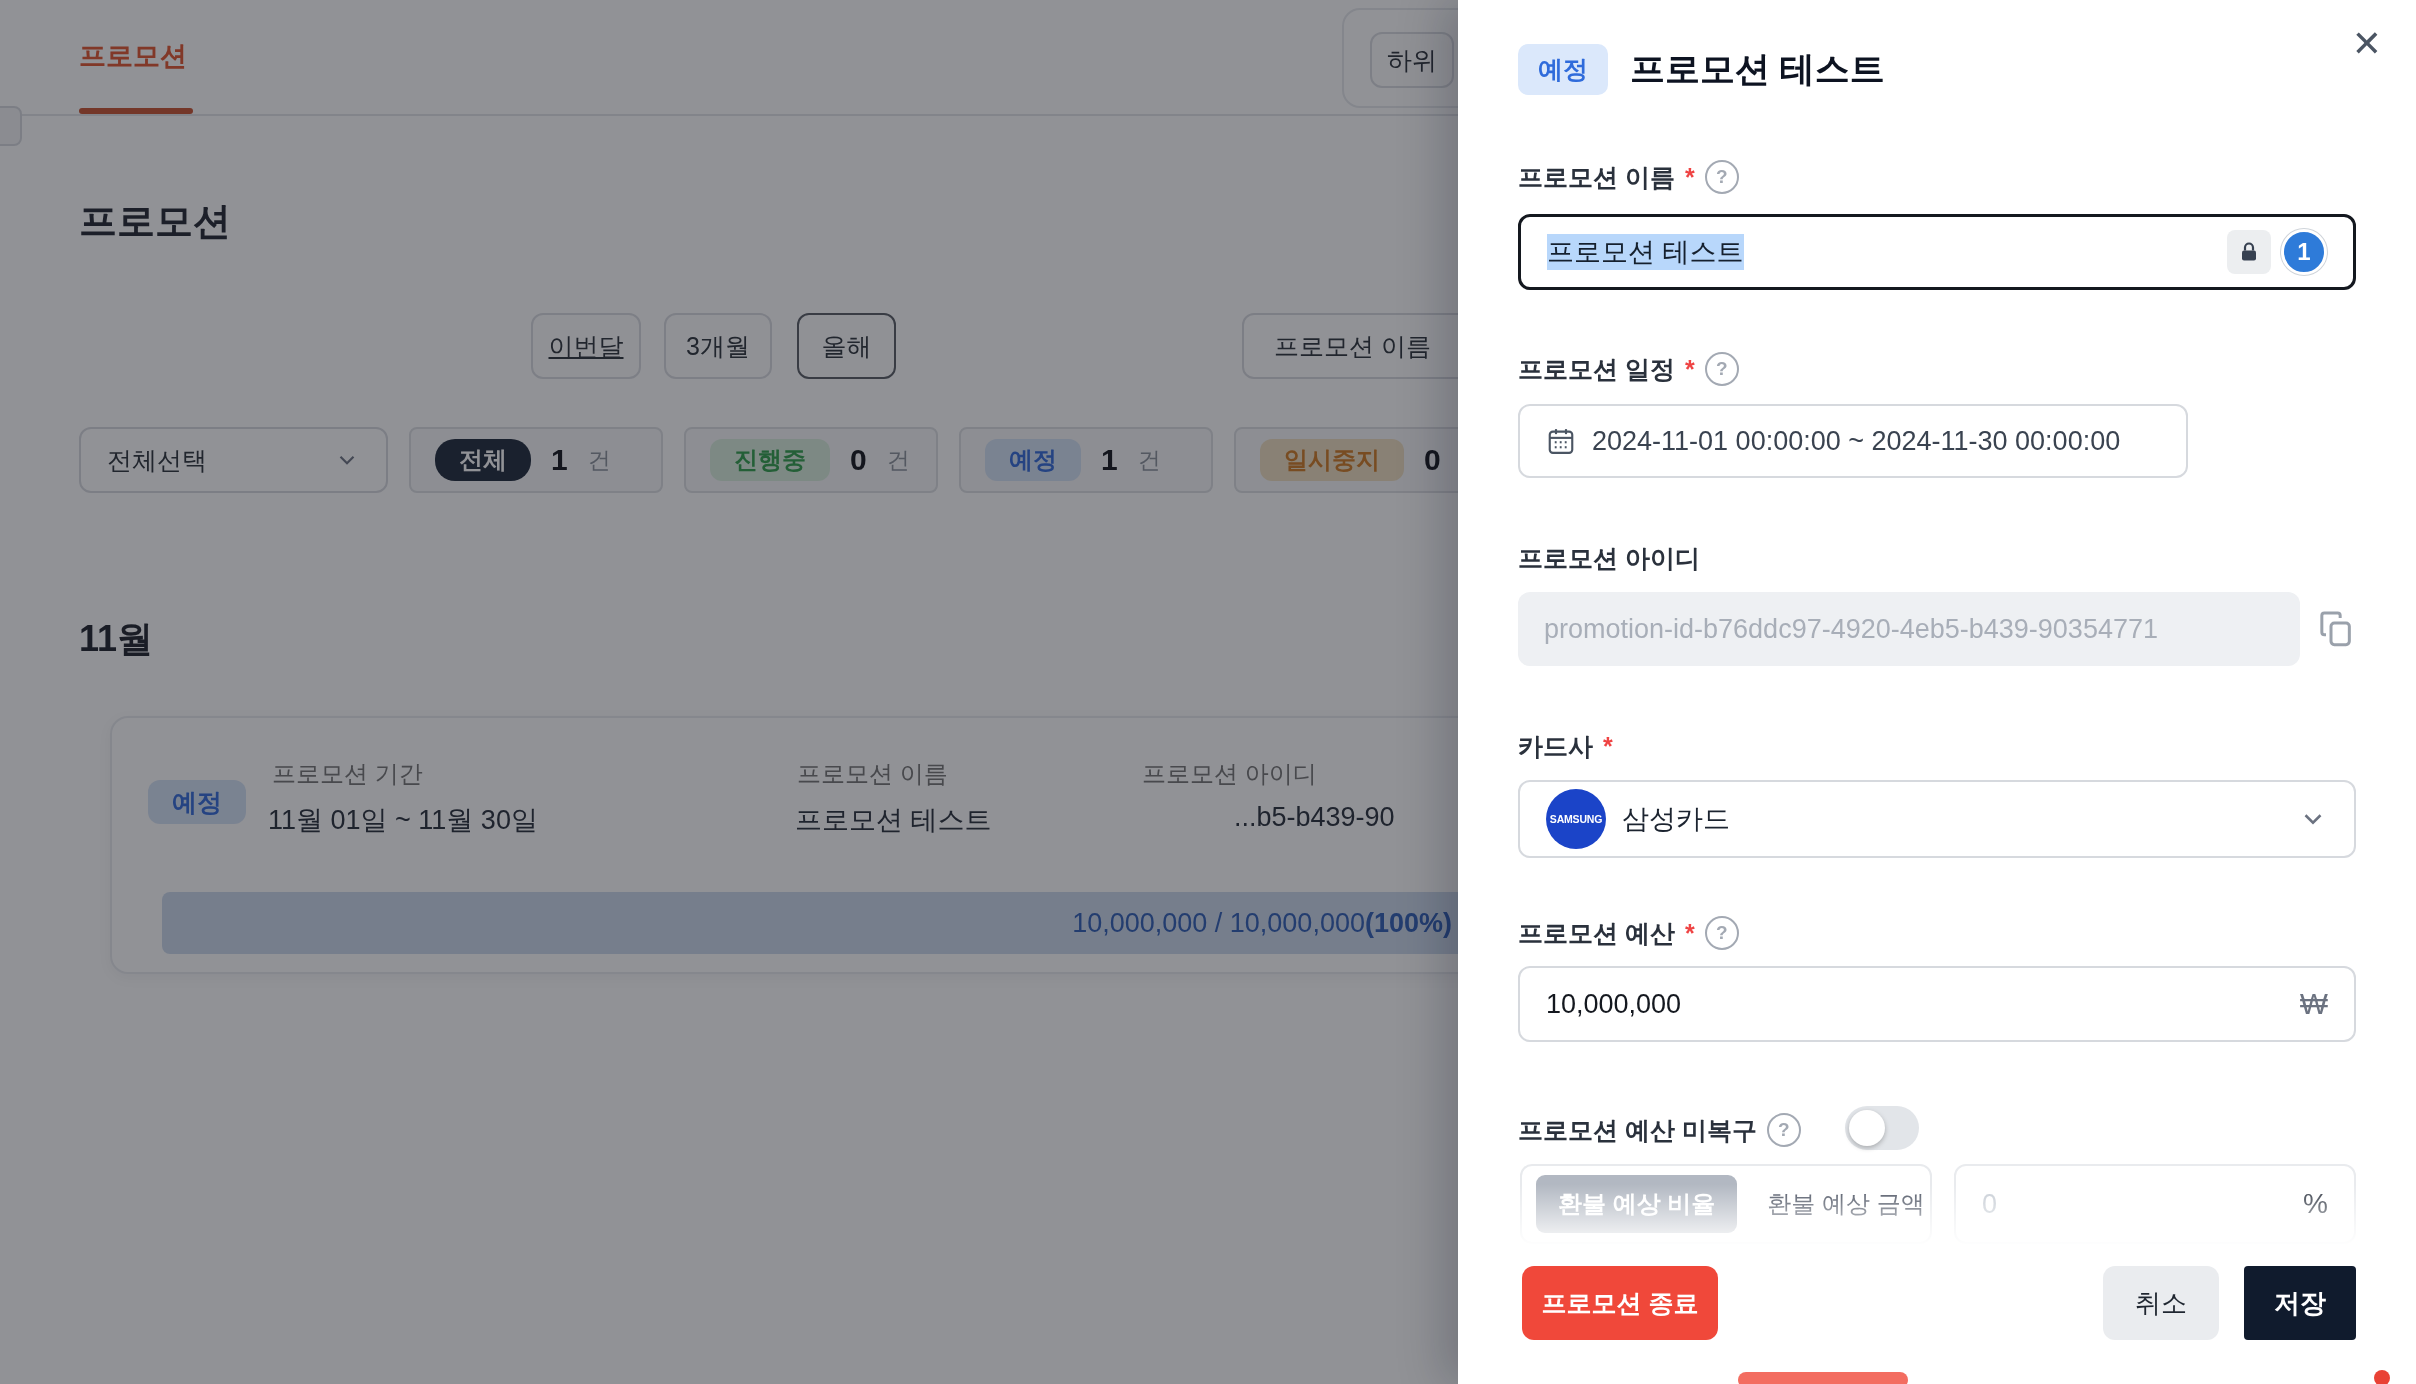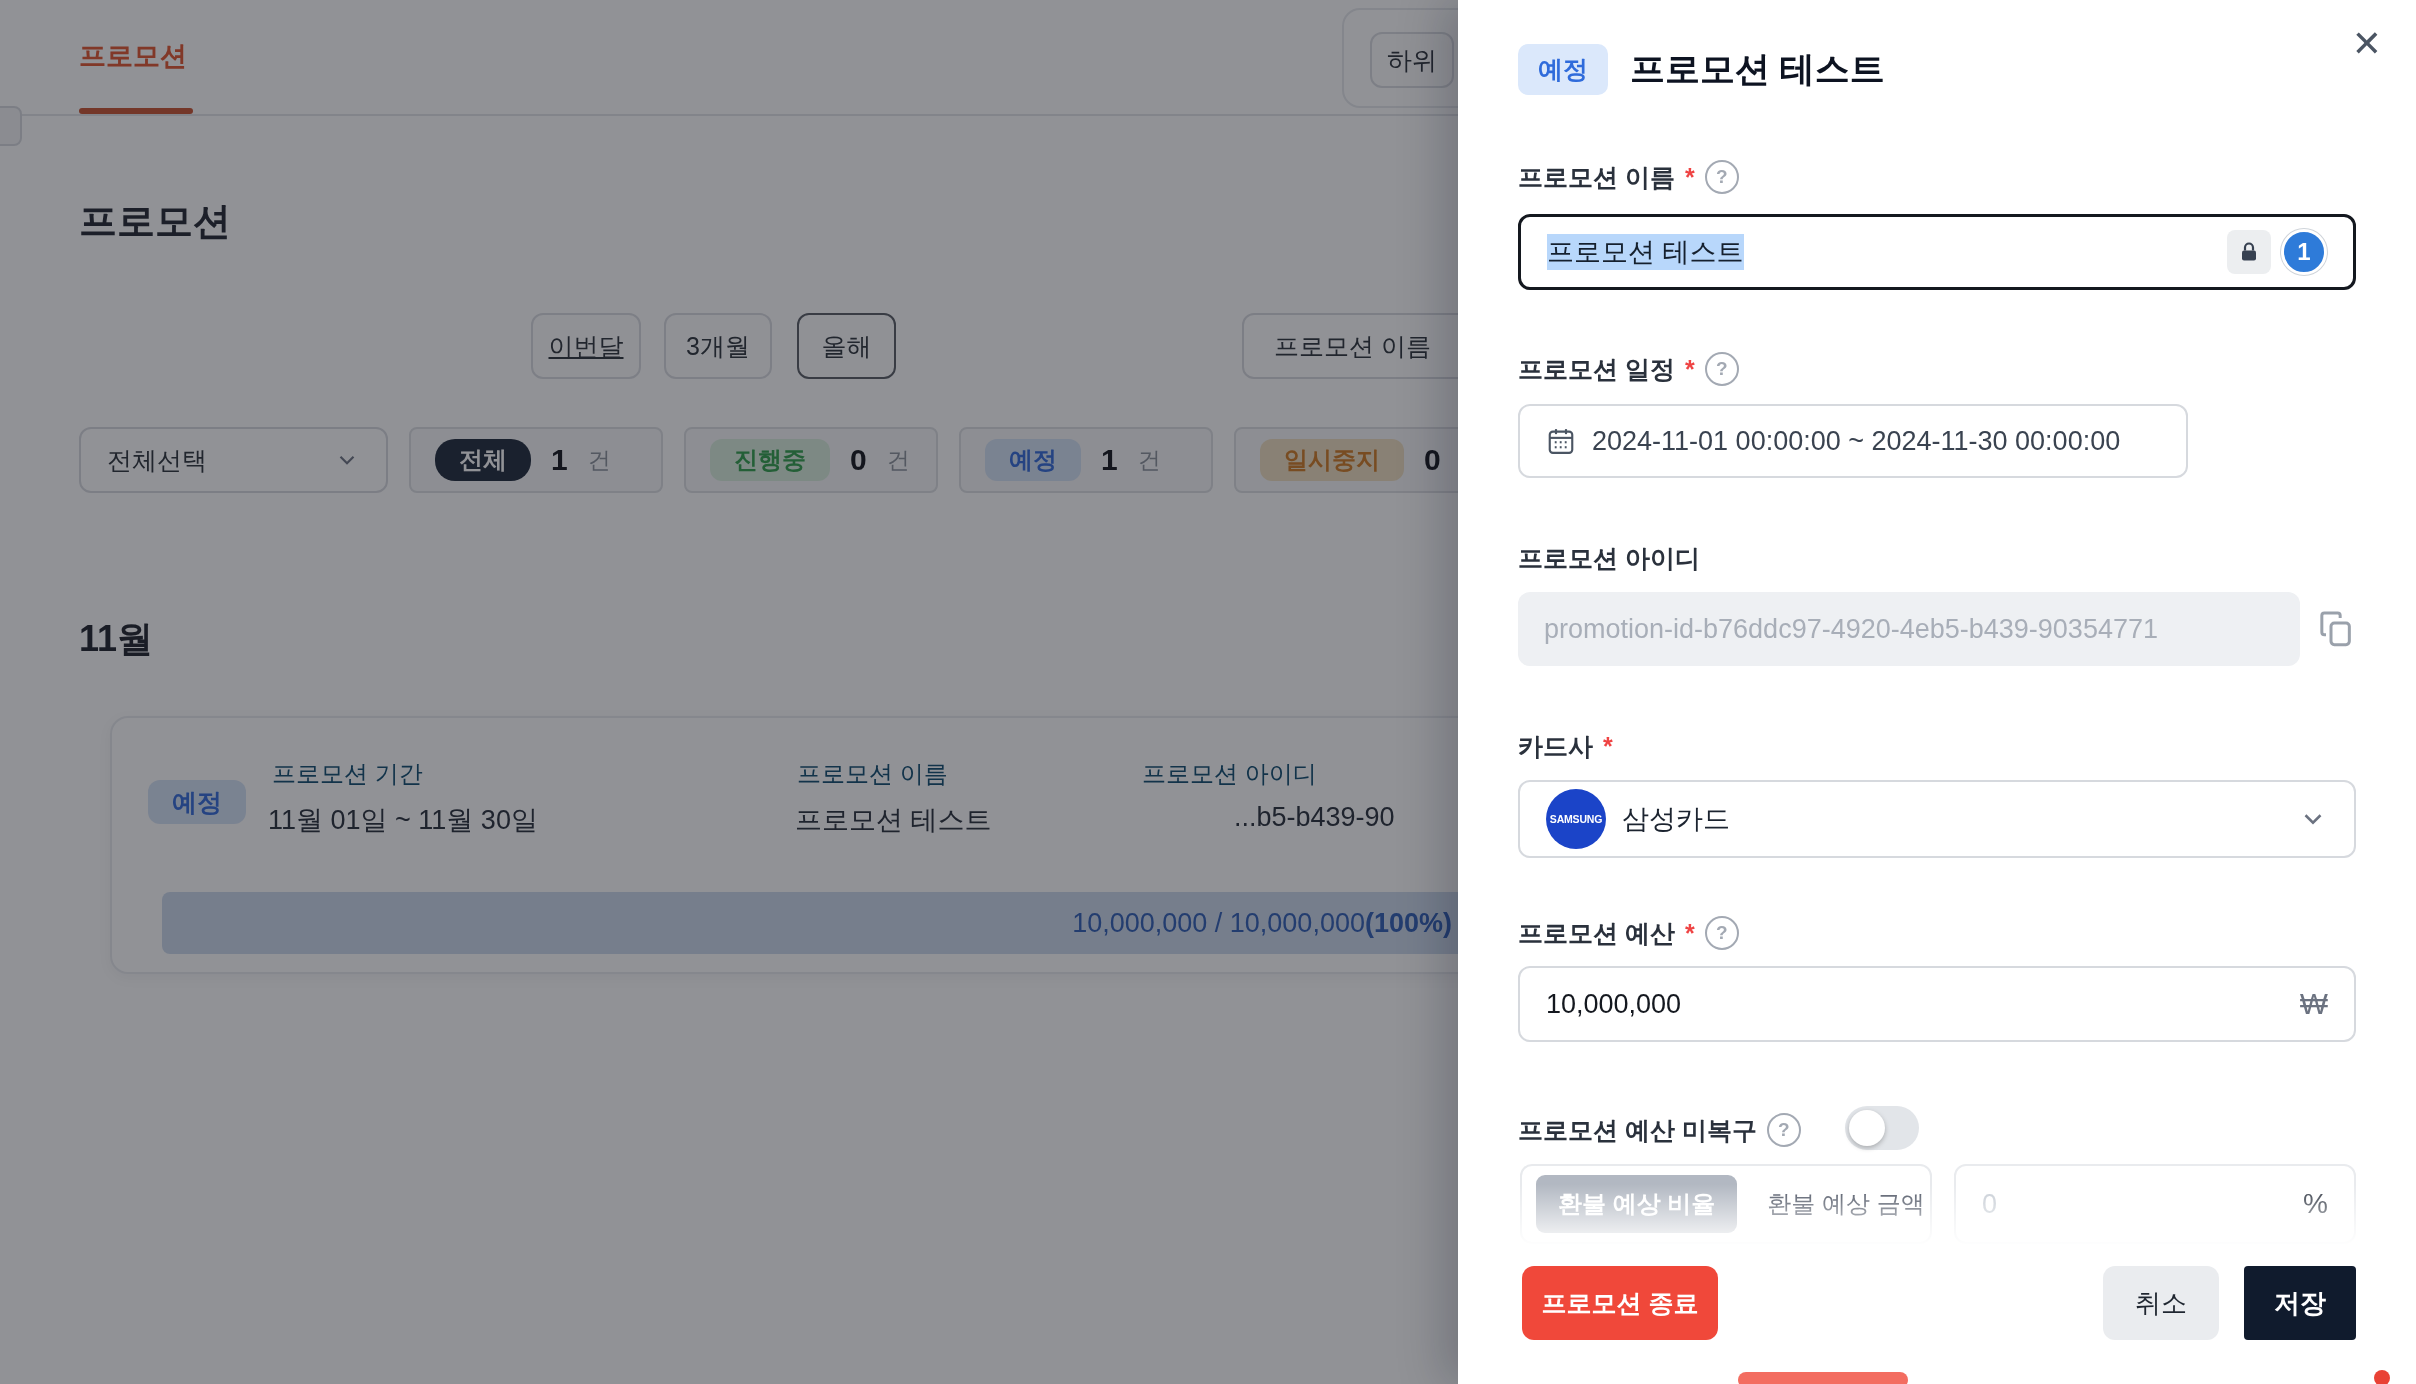--- a/index.html
+++ b/index.html
@@ -22,21 +22,21 @@
   .pill{border-radius:12px;padding:7px 24px;font-size:24px;font-weight:600;line-height:1.2;}
   .pill-dark{background:#1c2739;color:#ffffff;border-radius:20px;}
   .pill-green{background:#d9eedd;color:#2e9e4a;}
   .pill-blue{background:#d4e2f6;color:#3069d8;}
   .pill-orange{background:#f0dfc0;color:#cf7a22;}
   .chip-count{font-size:30px;font-weight:700;color:#10131a;}
   .chip-unit{font-size:23px;color:#8a909a;}
   .month-title{font-size:36px;font-weight:700;color:#1b202a;}
   .promo-card{background:#fff;border:2px solid #e8eaee;border-radius:18px;
     box-shadow:0 4px 14px rgba(20,25,40,.05);box-sizing:border-box;}
-  .card-label{font-size:24px;color:#0c4a6e;}
+  .card-label{font-size:24px;color:#737373;}
   .card-value{font-size:27px;color:#262d39;}
   .progress{background:#ccd9ec;border-radius:8px;display:flex;align-items:center;
     justify-content:flex-end;padding-right:130px;box-sizing:border-box;}
   .progress-text{font-size:27px;color:#2d5cb5;}
   .progress-pct{font-size:27px;color:#2d5cb5;font-weight:700;}
   .left-handle{background:#f3f4f6;border:2px solid #d7d9de;border-radius:8px;}
   
   .overlay{position:absolute;inset:0;background:rgba(25,28,36,0.48);z-index:5;}
   
   .drawer{position:absolute;top:0;right:0;width:958px;height:1384px;background:#fff;z-index:10;

